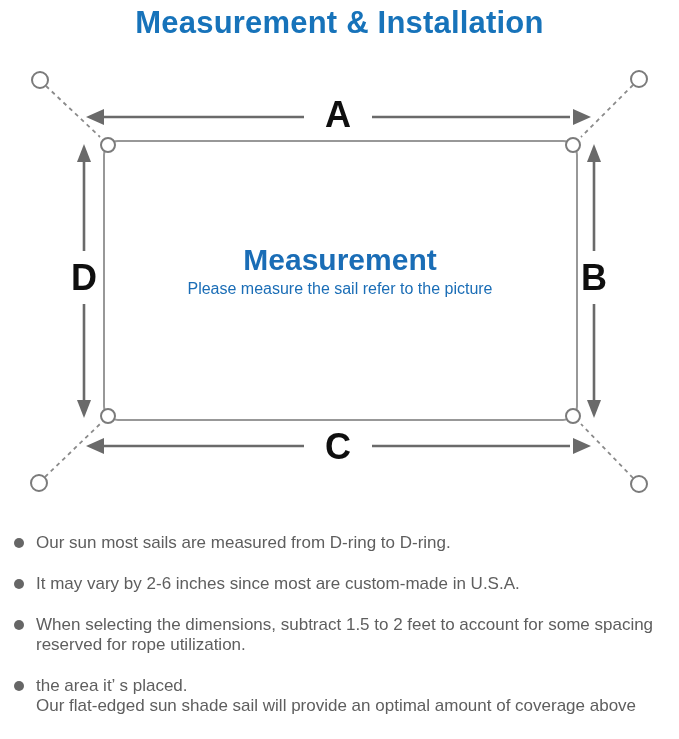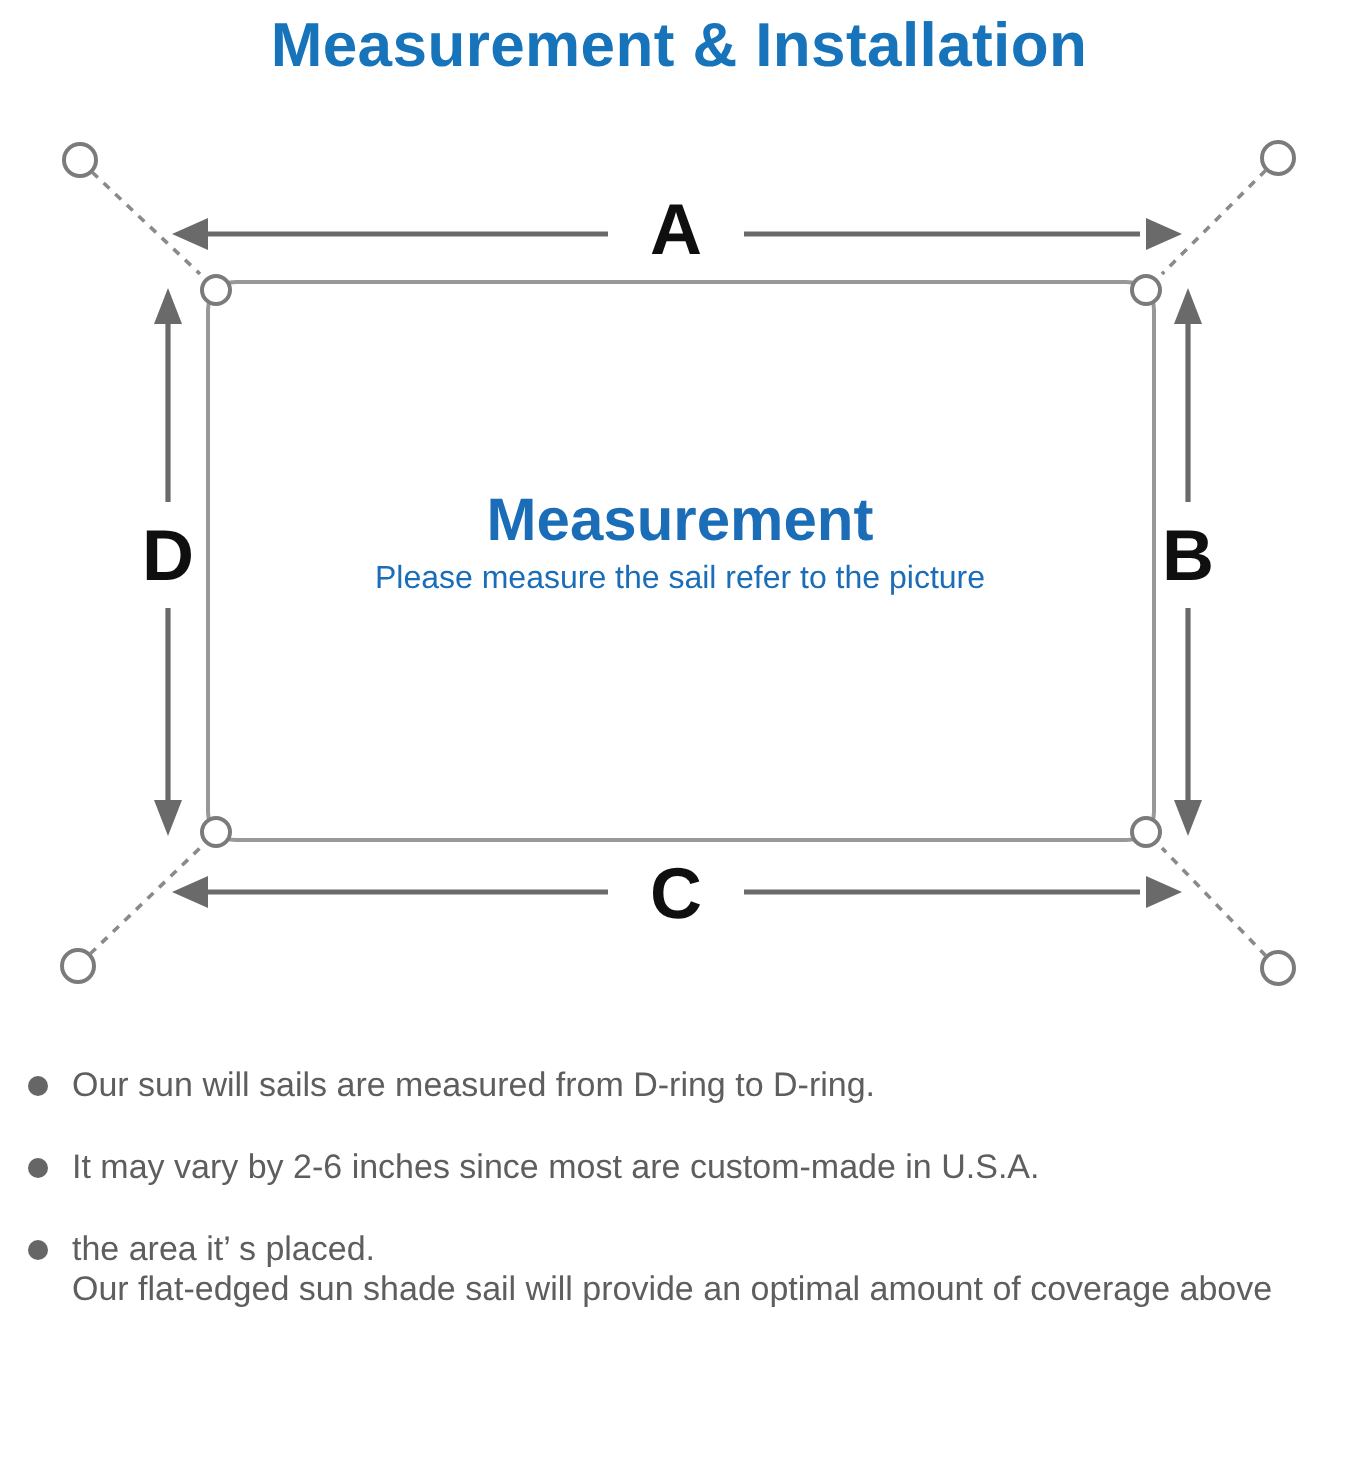--- a/index.html
+++ b/index.html
@@ -114,27 +114,34 @@
     <text x="338" y="459" text-anchor="middle" font-size="36" font-weight="bold" fill="#0f0f0f">C</text>
 
     <text x="340" y="270" text-anchor="middle" font-size="30" font-weight="bold" fill="#1a6db6">Measurement</text>
     <text x="340" y="294" text-anchor="middle" font-size="16" fill="#1a6db6">Please measure the sail refer to the picture</text>
   </svg>
 
   <ul class="notes">
     <li class="note-item">
       <span class="bullet-dot"></span>
       <div class="note-text">
-        <div class="line">Our sun will sails are measured from D-ring to D-ring.</div>
+        <div class="line">Our sun most sails are measured from D-ring to D-ring.</div>
       </div>
     </li>
     <li class="note-item">
       <span class="bullet-dot"></span>
       <div class="note-text">
         <div class="line">It may vary by 2-6 inches since most are custom-made in U.S.A.</div>
+      </div>
+    </li>
+    <li class="note-item">
+      <span class="bullet-dot"></span>
+      <div class="note-text">
+        <div class="line">When selecting the dimensions, subtract 1.5 to 2 feet to account for some spacing</div>
+        <div class="line">reserved for rope utilization.</div>
       </div>
     </li>
     <li class="note-item">
       <span class="bullet-dot"></span>
       <div class="note-text">
         <div class="line">the area it’ s placed.</div>
         <div class="line">Our flat-edged sun shade sail will provide an optimal amount of coverage above</div>
       </div>
     </li>
   </ul>

